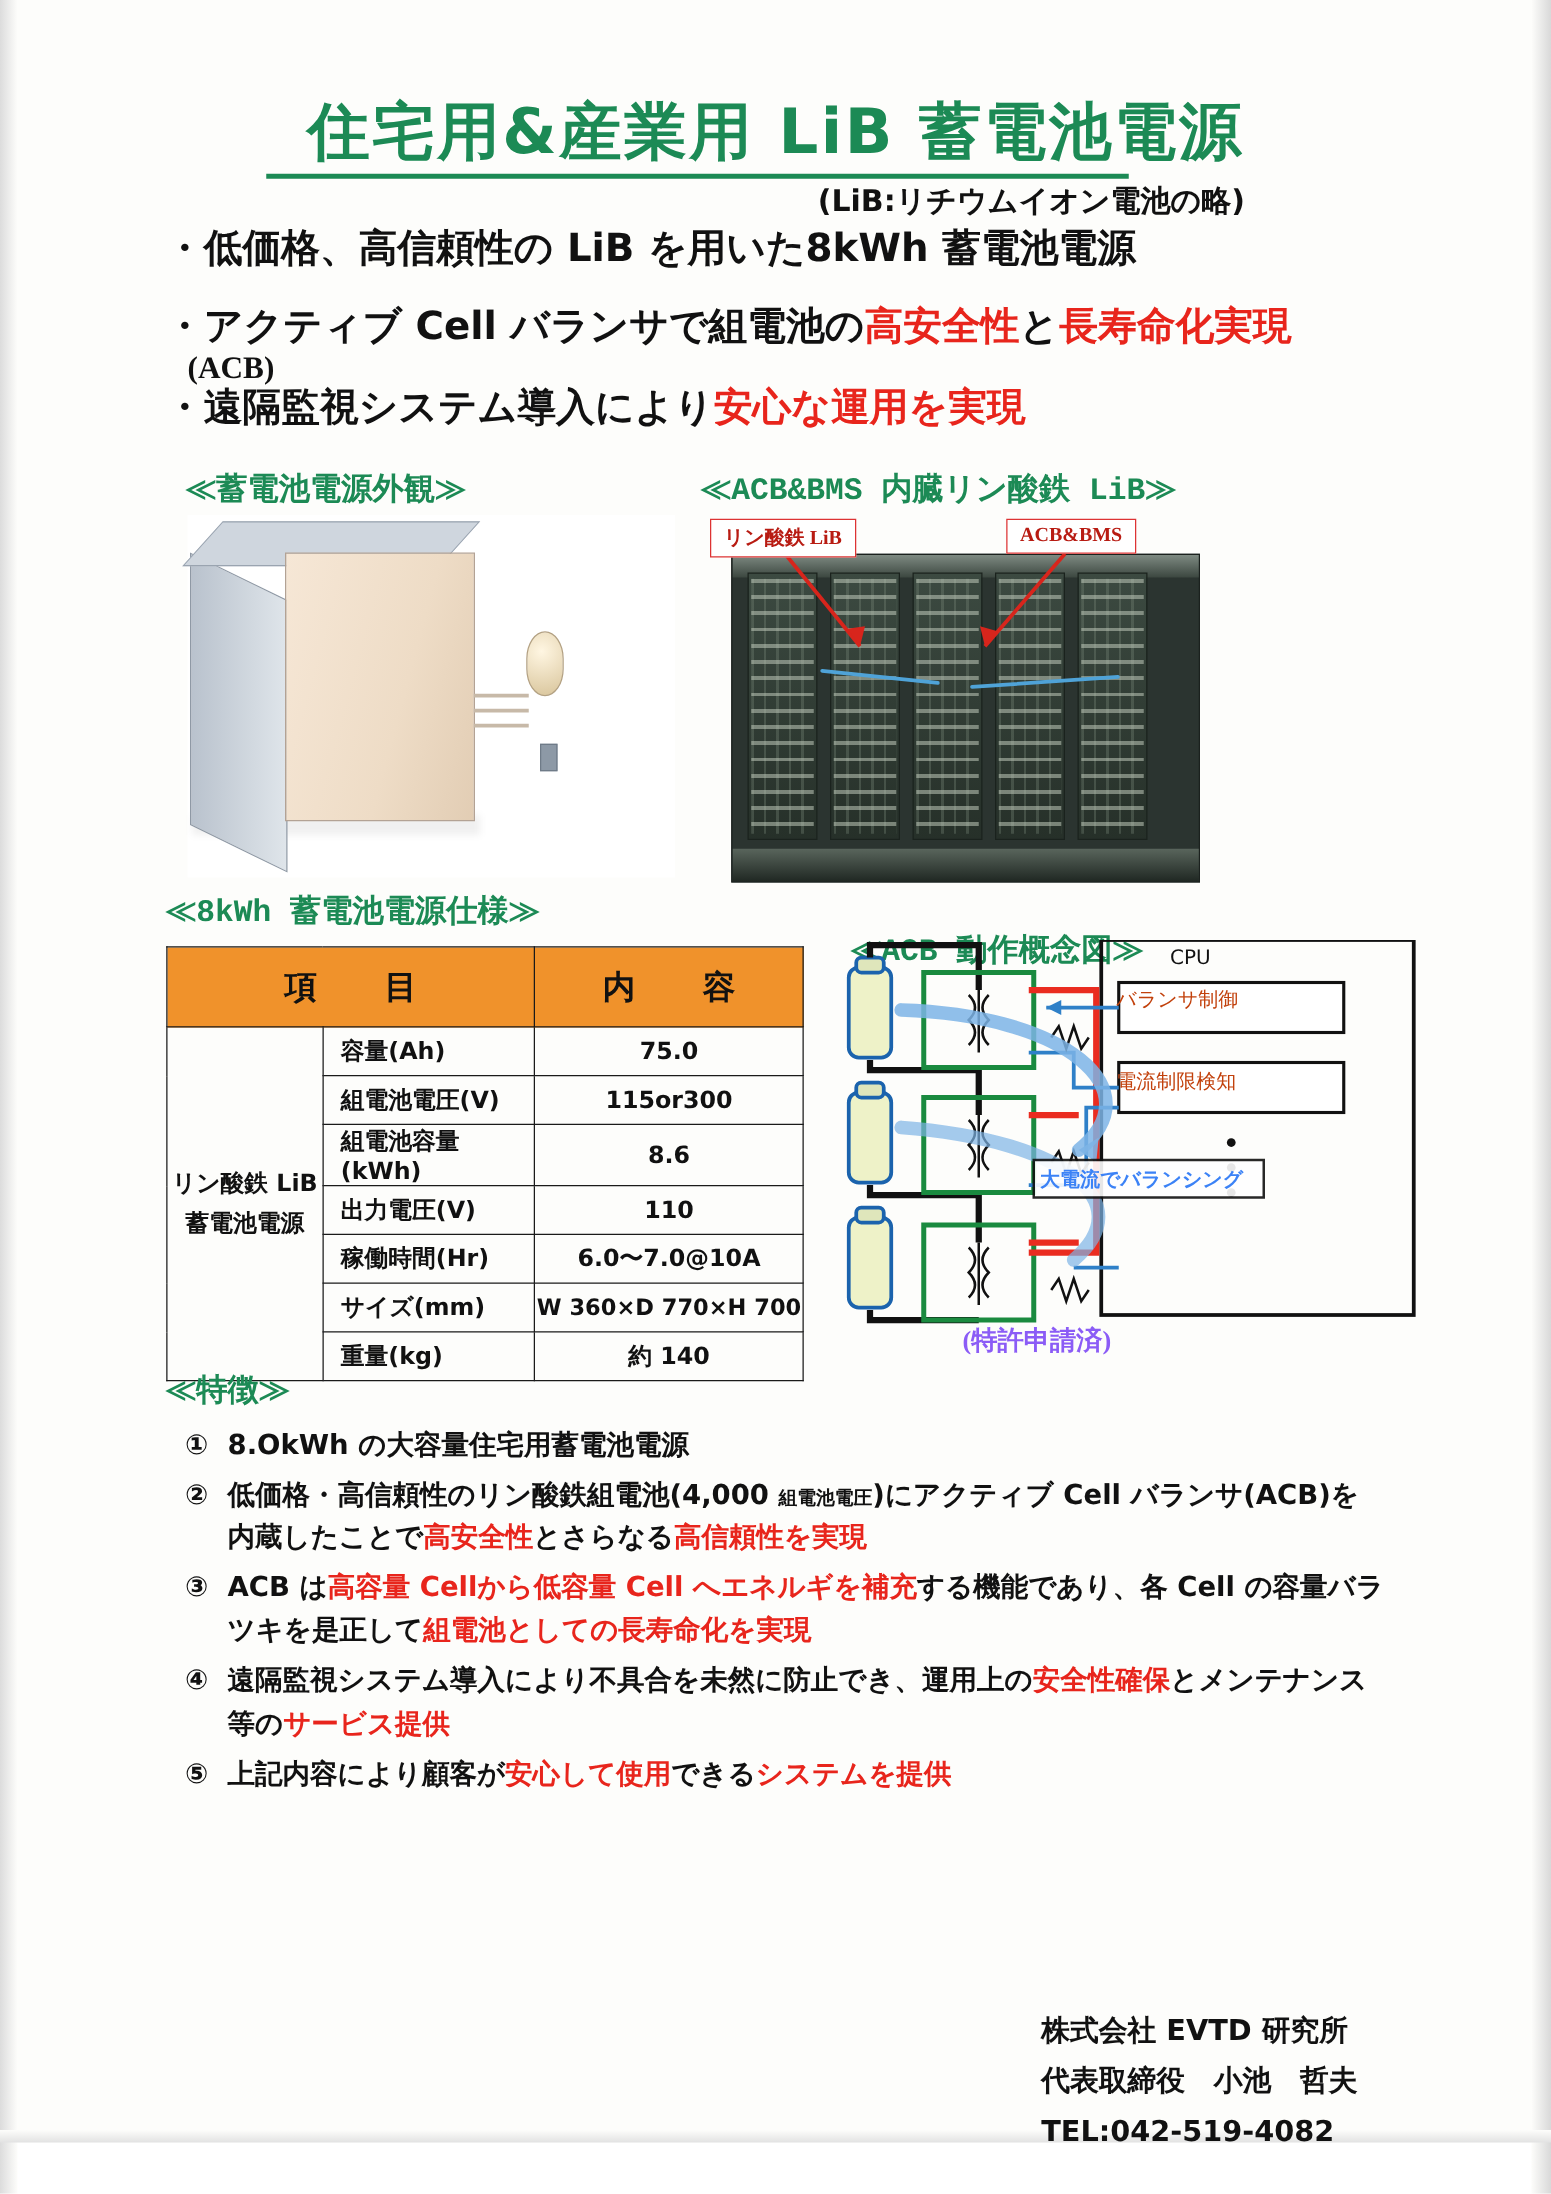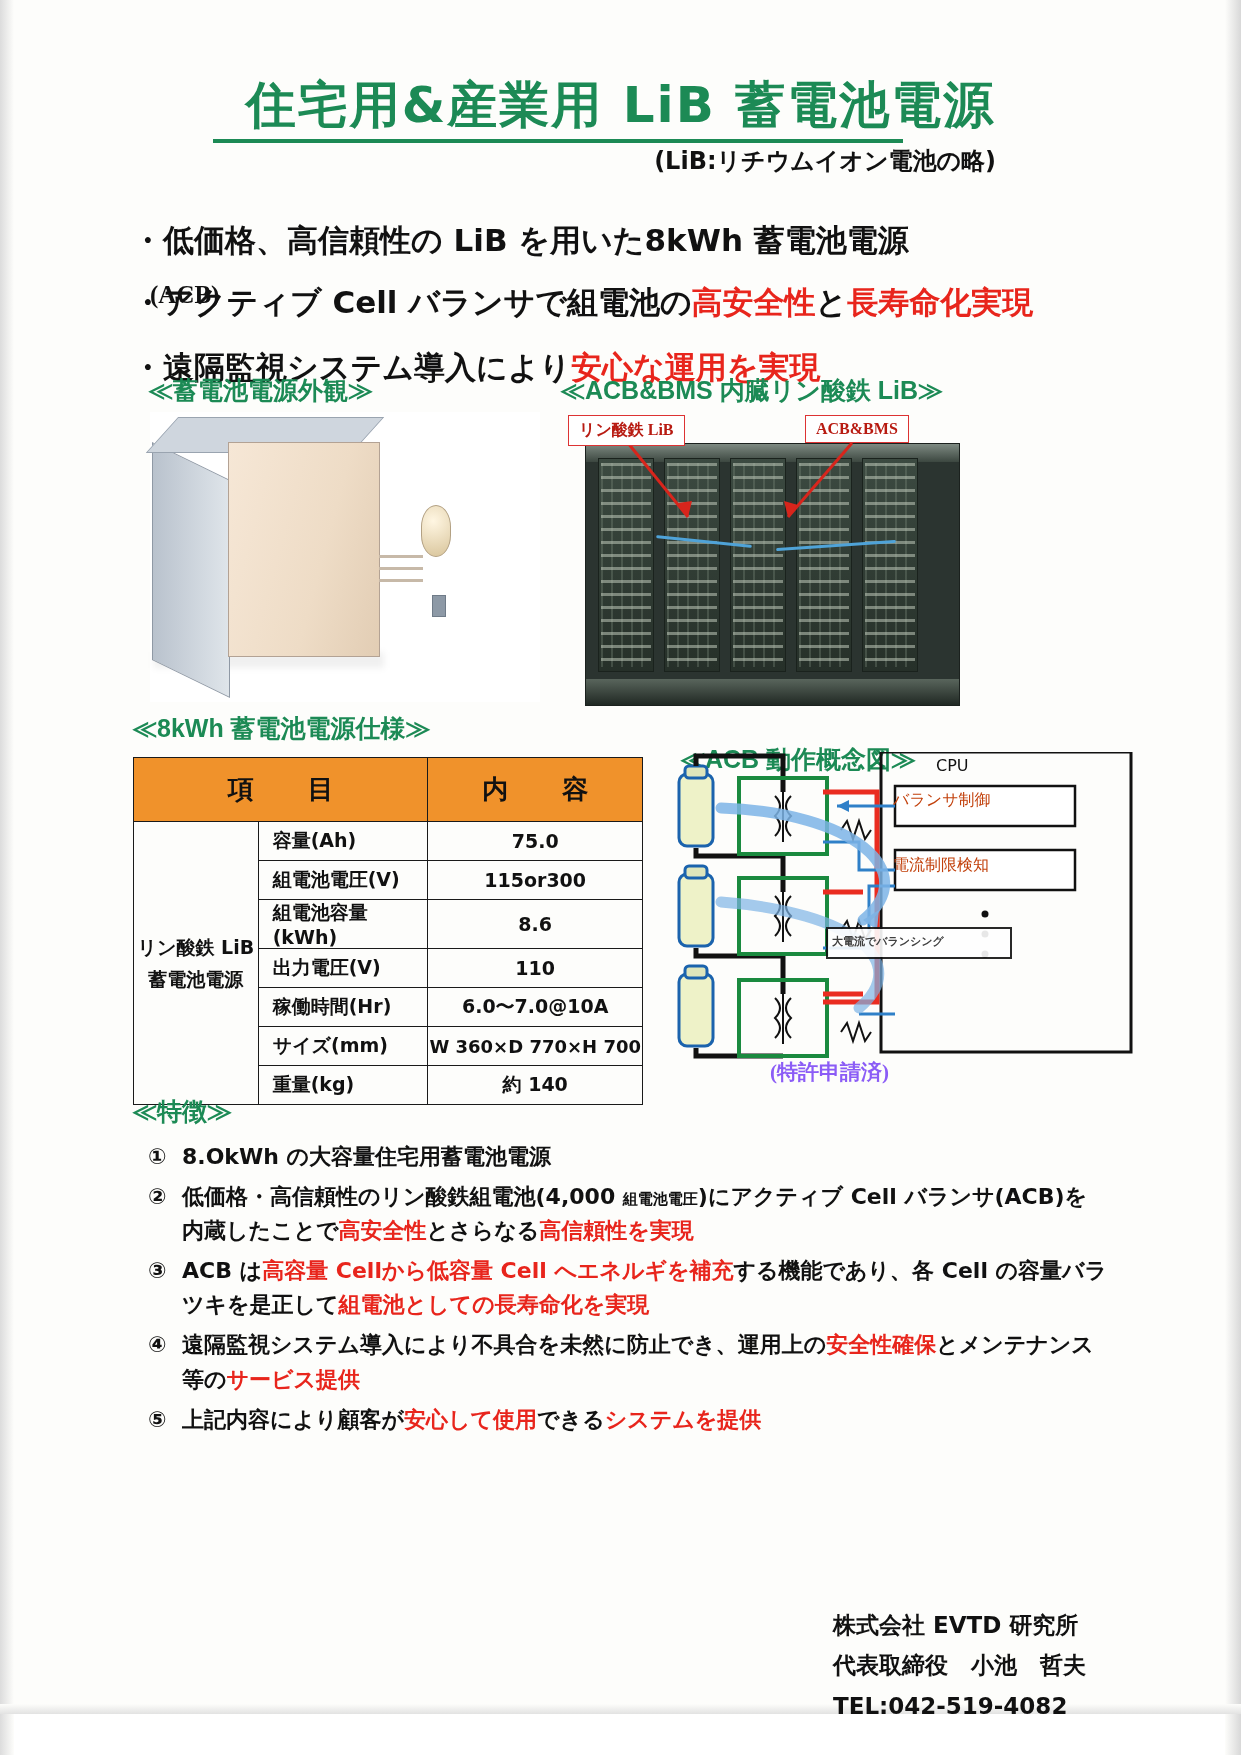--- a/index.html
+++ b/index.html
@@ -62,37 +62,36 @@
   }
 
   
   .bullet {
     position: absolute;
     font-size: 31px;
     font-weight: bold;
     color: #111;
     white-space: nowrap;
     font-family: "DejaVu Sans", "Liberation Sans", sans-serif;
-    margin-top: 42px;
   }
   .bullet .red { color: #e8251c; }
   .b1 { left: 132px; top: 178px; }
   .b2 { left: 132px; top: 240px; }
   .b2sub { position:absolute; left: 150px; top: 281px; font-size: 25px; font-weight: bold; color:#111;
            font-family:"Liberation Serif","DejaVu Serif",serif; }
   .b3 { left: 132px; top: 305px; }
 
   
   .caption {
     position: absolute;
     font-size: 25px;
     font-weight: bold;
     color: #1c8a55;
     white-space: nowrap;
-    font-family: Liberation Sans, sans-serif;
+    font-family: Liberation Mono, monospace;
   }
   .cap-ext   { left: 148px; top: 374px; }
   .cap-acb   { left: 560px; top: 374px; }
   .cap-spec  { left: 132px; top: 712px; }
   .cap-diag  { left: 680px; top: 712px; margin-top: 31px; }
   .cap-feat  { left: 132px; top: 1095px; }
 
   
   .photo1 {
     position: absolute;
@@ -268,21 +267,21 @@
     font-size: 16px; font-weight: normal; color: #c2410c;
     text-align: left;
     font-family: "DejaVu Sans", "Liberation Sans", sans-serif;
     white-space: nowrap;
   }
   .cpu-item-1 { left: 893px; top: 790px; width: 140px; }
   .cpu-item-2 { left: 893px; top: 855px; width: 140px; }
   .balance-label {
     position: absolute;
     left: 832px; top: 934px;
-    font-size: 11px; font-weight: bold; color: #404040;
+    font-size: 16px; font-weight: bold; color: #3b82f6;
     white-space: nowrap;
     font-family: "DejaVu Sans", "Liberation Sans", sans-serif;
   }
 
   
   .feat-list {
     position: absolute;
     left: 148px; top: 1140px;
     width: 960px;
   }

